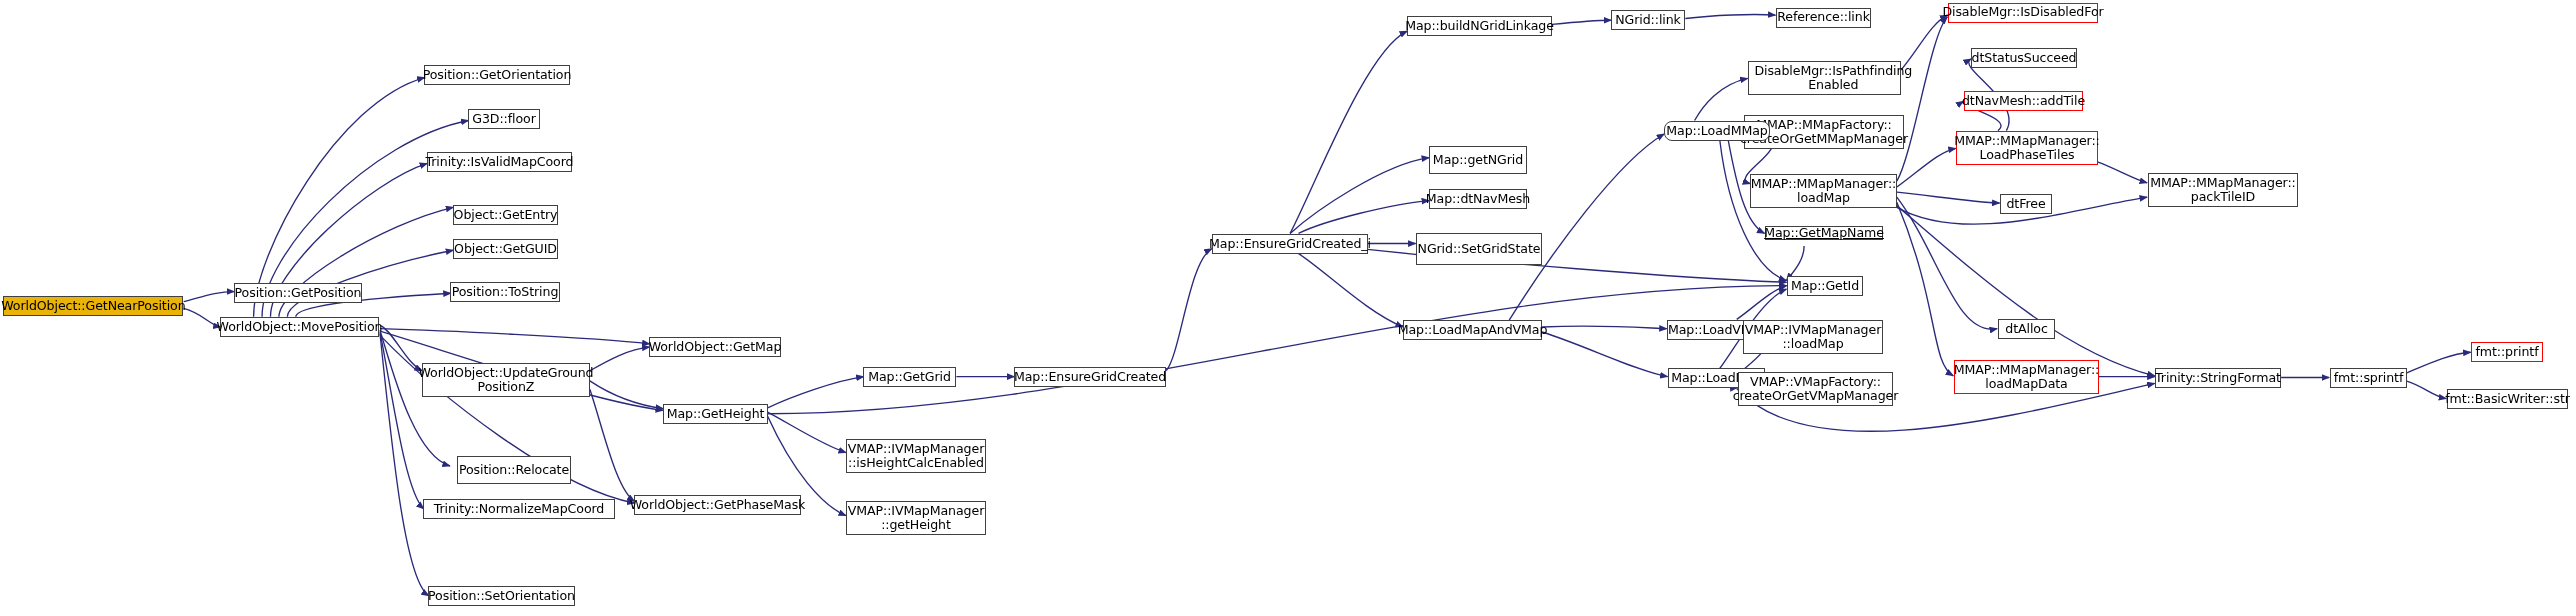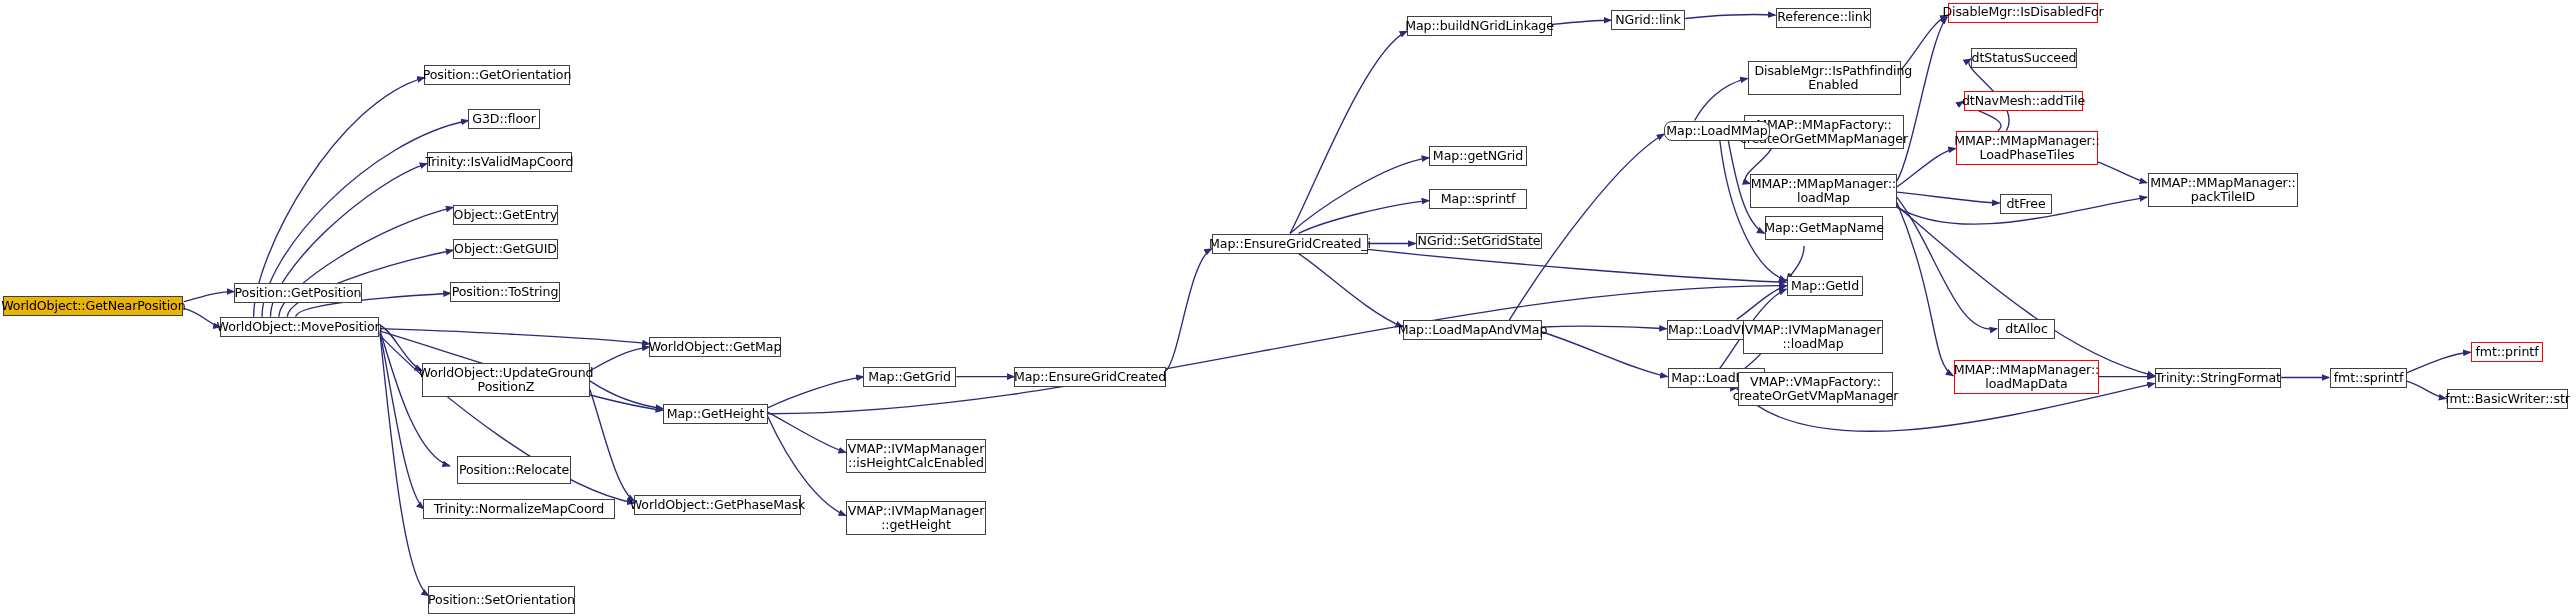--- a/index.html
+++ b/index.html
@@ -132,47 +132,47 @@
   <div class="node" style="left:424px;top:65px;width:146px;height:20px;">Position::GetOrientation</div>
   <div class="node" style="left:468px;top:109px;width:72px;height:20px;">G3D::floor</div>
   <div class="node" style="left:427px;top:152px;width:145px;height:20px;">Trinity::IsValidMapCoord</div>
   <div class="node" style="left:453px;top:196px;width:105px;height:20px;margin-top:9px;">Object::GetEntry</div>
   <div class="node" style="left:453px;top:239px;width:105px;height:20px;">Object::GetGUID</div>
   <div class="node" style="left:450px;top:282px;width:110px;height:20px;">Position::ToString</div>
   <div class="node" style="left:422px;top:363px;width:168px;height:34px;">WorldObject::UpdateGround
 PositionZ</div>
   <div class="node" style="left:449px;top:456px;width:114px;height:28px;margin-left:8px;">Position::Relocate</div>
   <div class="node" style="left:423px;top:499px;width:192px;height:20px;">Trinity::NormalizeMapCoord</div>
-  <div class="node" style="left:428px;top:586px;width:147px;height:28px;">Position::SetOrientation</div>
+  <div class="node" style="left:428px;top:586px;width:147px;height:20px;">Position::SetOrientation</div>
   <div class="node" style="left:649px;top:337px;width:132px;height:20px;">WorldObject::GetMap</div>
   <div class="node" style="left:663px;top:404px;width:105px;height:20px;">Map::GetHeight</div>
   <div class="node" style="left:634px;top:495px;width:167px;height:20px;">WorldObject::GetPhaseMask</div>
   <div class="node" style="left:846px;top:439px;width:140px;height:34px;">VMAP::IVMapManager
 ::isHeightCalcEnabled</div>
   <div class="node" style="left:846px;top:501px;width:140px;height:34px;">VMAP::IVMapManager
 ::getHeight</div>
   <div class="node" style="left:863px;top:367px;width:93px;height:20px;">Map::GetGrid</div>
   <div class="node" style="left:1014px;top:367px;width:152px;height:20px;">Map::EnsureGridCreated</div>
   <div class="node" style="left:1212px;top:234px;width:156px;height:20px;">Map::EnsureGridCreated_i</div>
-  <div class="node" style="left:1429px;top:146px;width:98px;height:20px;text-align:right;">Map::getNGrid</div>
-  <div class="node" style="left:1429px;top:189px;width:98px;height:20px;">Map::sprintf</div>
-  <div class="node" style="left:1416px;top:233px;width:126px;height:16px;">NGrid::SetGridState</div>
+  <div class="node" style="left:1429px;top:146px;width:98px;height:28px;text-align:right;">Map::getNGrid</div>
+  <div class="node" style="left:1429px;top:189px;width:98px;height:20px;">Map::dtNavMesh</div>
+  <div class="node" style="left:1416px;top:233px;width:126px;height:32px;">NGrid::SetGridState</div>
   <div class="node" style="left:1403px;top:320px;width:139px;height:20px;">Map::LoadMapAndVMap</div>
   <div class="node" style="left:1407px;top:16px;width:145px;height:20px;">Map::buildNGridLinkage</div>
   <div class="node" style="left:1611px;top:10px;width:74px;height:20px;">NGrid::link</div>
   <div class="node" style="left:1776px;top:7.6px;width:95px;height:20px;">Reference::link</div>
   <div class="node red" style="left:1948px;top:2.5px;width:150px;height:20px;">DisableMgr::IsDisabledFor</div>
   <div class="node" style="left:1748px;top:61px;width:153px;height:34px;padding-left:21px;">DisableMgr::IsPathfinding
 Enabled</div>
   <div class="node" style="left:1744px;top:115px;width:160px;height:34px;">MMAP::MMapFactory::
 createOrGetMMapManager</div>
   <div class="node" style="left:1664px;top:121px;width:106px;height:20px;border-radius:8px;">Map::LoadMMap</div>
   <div class="node" style="left:1750px;top:174px;width:147px;height:34px;">MMAP::MMapManager::
 loadMap</div>
-  <div class="node" style="left:1765px;top:216px;width:118px;height:24px;">Map::GetMapName</div>
+  <div class="node" style="left:1765px;top:226px;width:118px;height:14px;text-decoration:underline;">Map::GetMapName</div>
   <div class="node" style="left:1787px;top:276px;width:76px;height:20px;">Map::GetId</div>
   <div class="node" style="left:1667px;top:320px;width:101px;height:20px;">Map::LoadVMap</div>
   <div class="node" style="left:1668px;top:368px;width:97px;height:20px;">Map::LoadMap</div>
   <div class="node" style="left:1743px;top:320px;width:140px;height:34px;">VMAP::IVMapManager
 ::loadMap</div>
   <div class="node" style="left:1738px;top:372px;width:155px;height:34px;">VMAP::VMapFactory::
 createOrGetVMapManager</div>
   <div class="node" style="left:1971px;top:48px;width:106px;height:20px;">dtStatusSucceed</div>
   <div class="node red" style="left:1964px;top:91px;width:119px;height:20px;">dtNavMesh::addTile</div>
   <div class="node red" style="left:1956px;top:131px;width:142px;height:34px;">MMAP::MMapManager::

